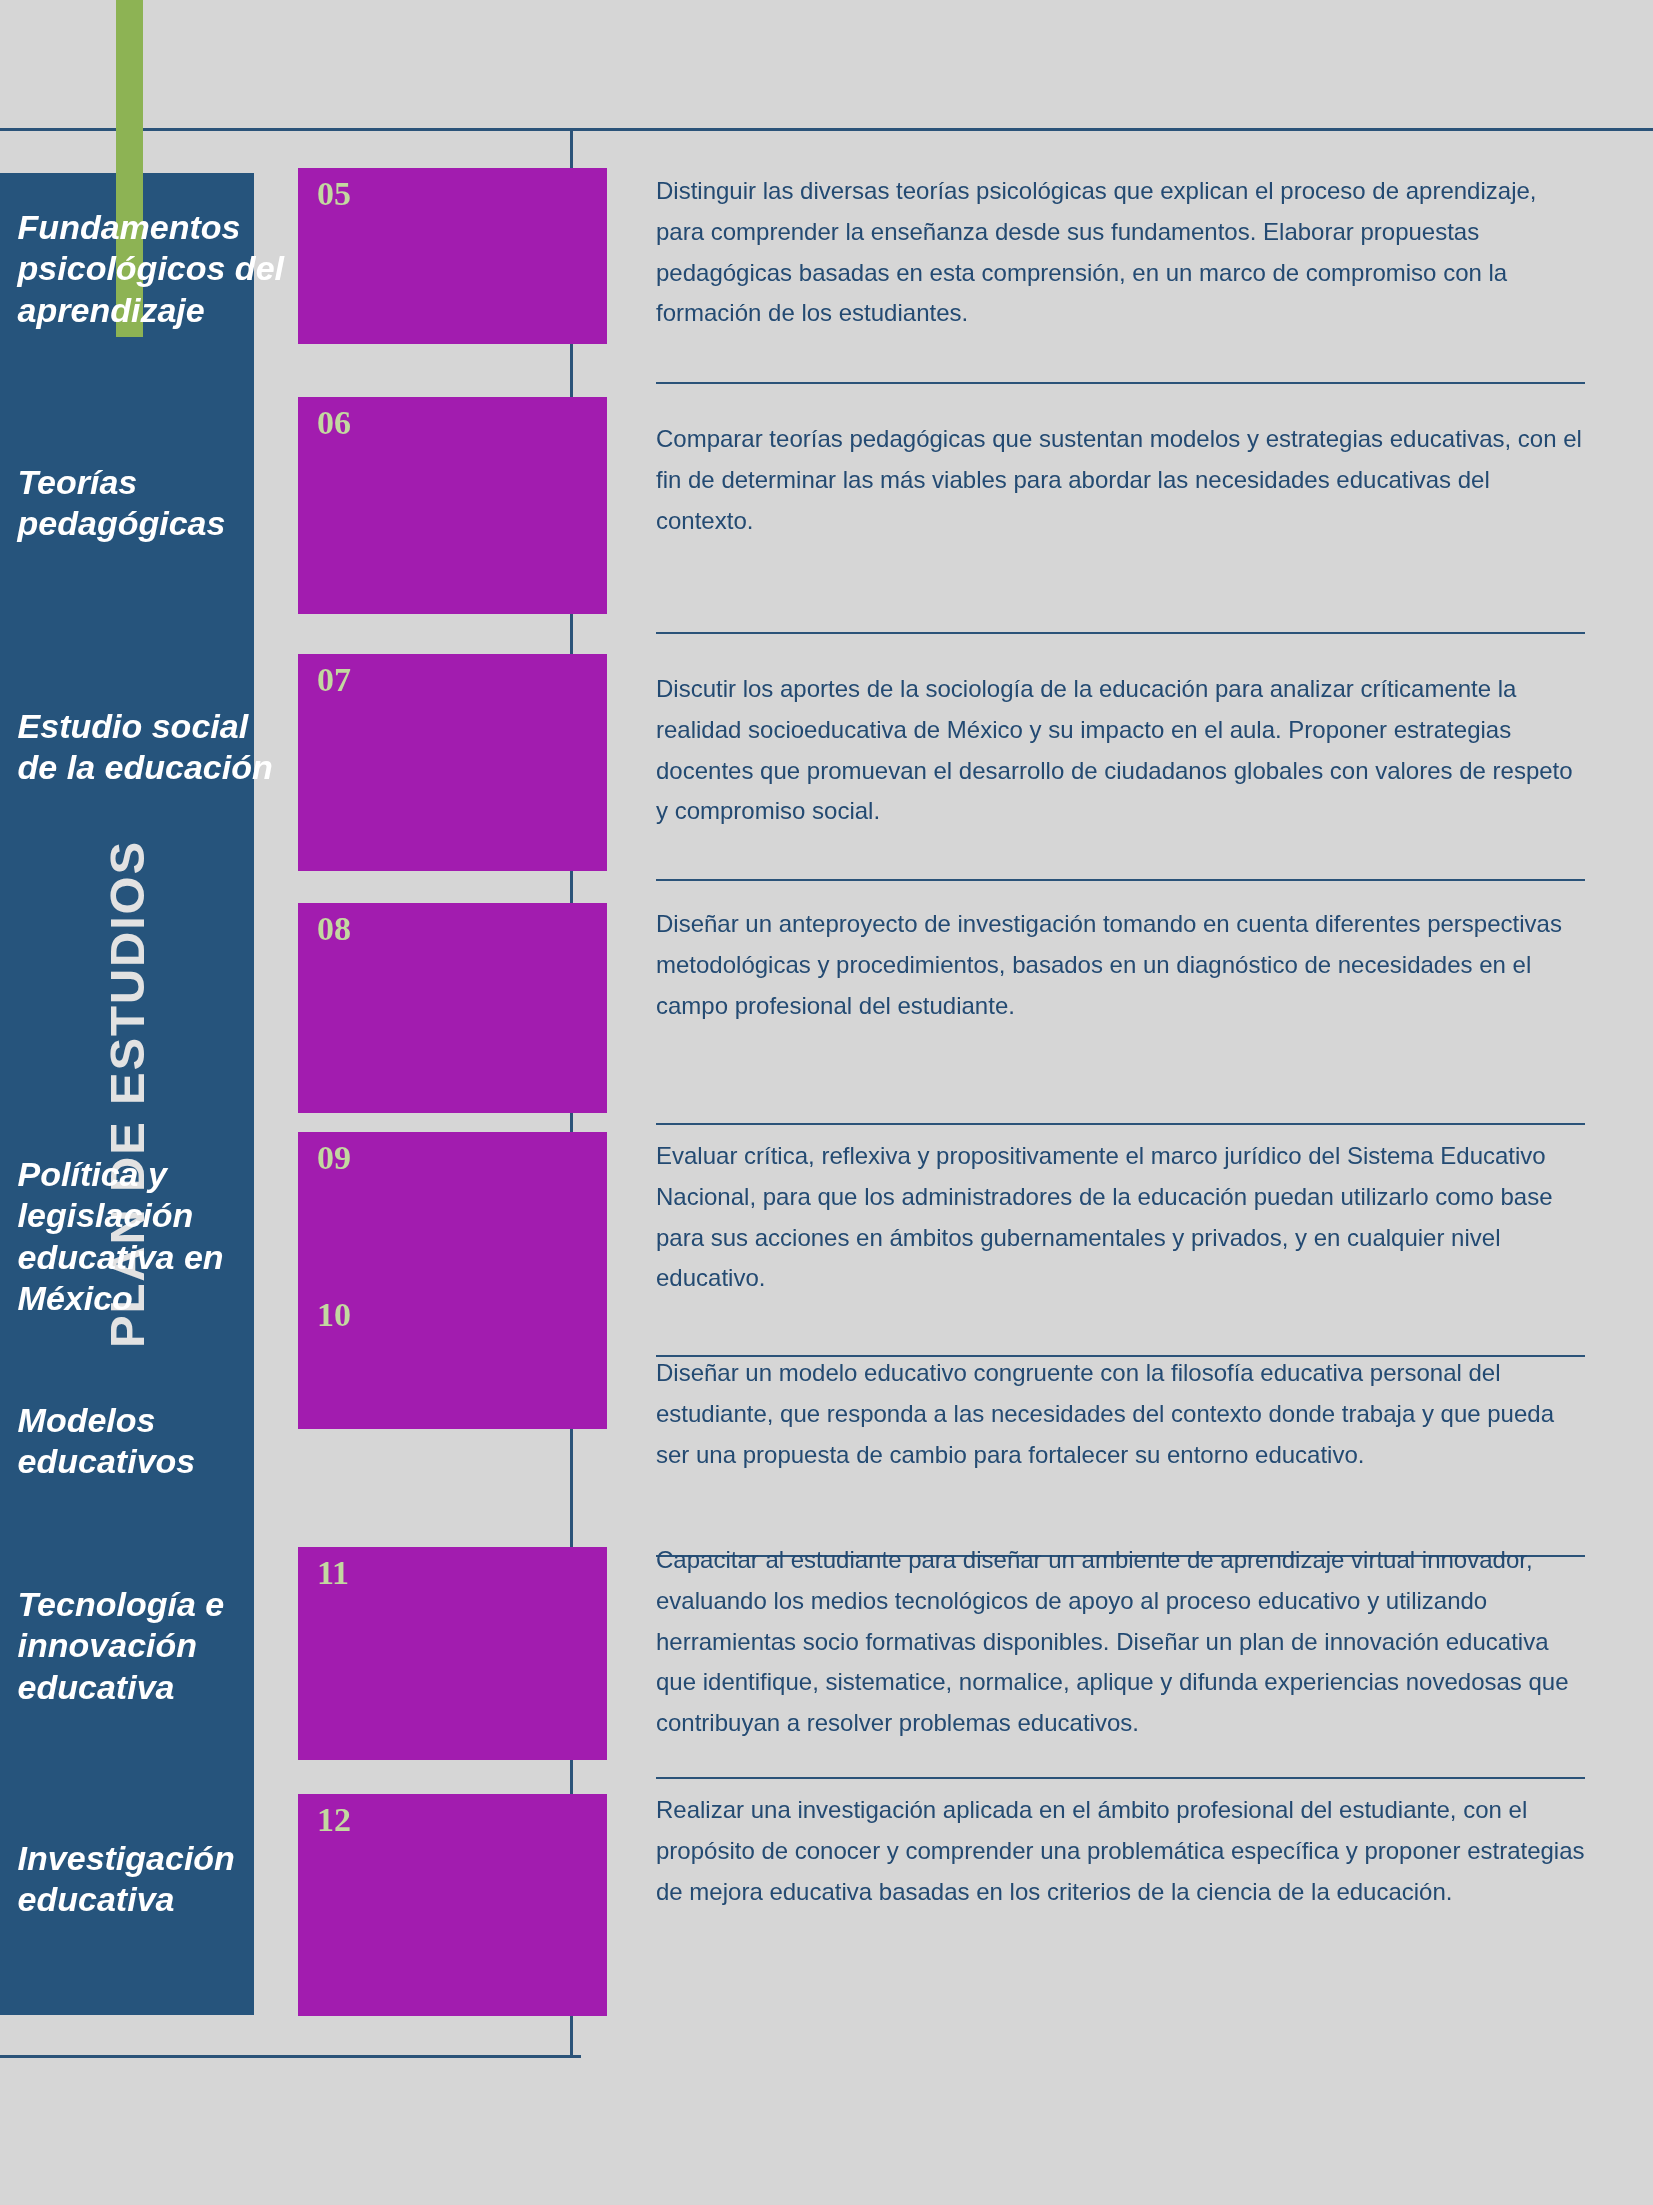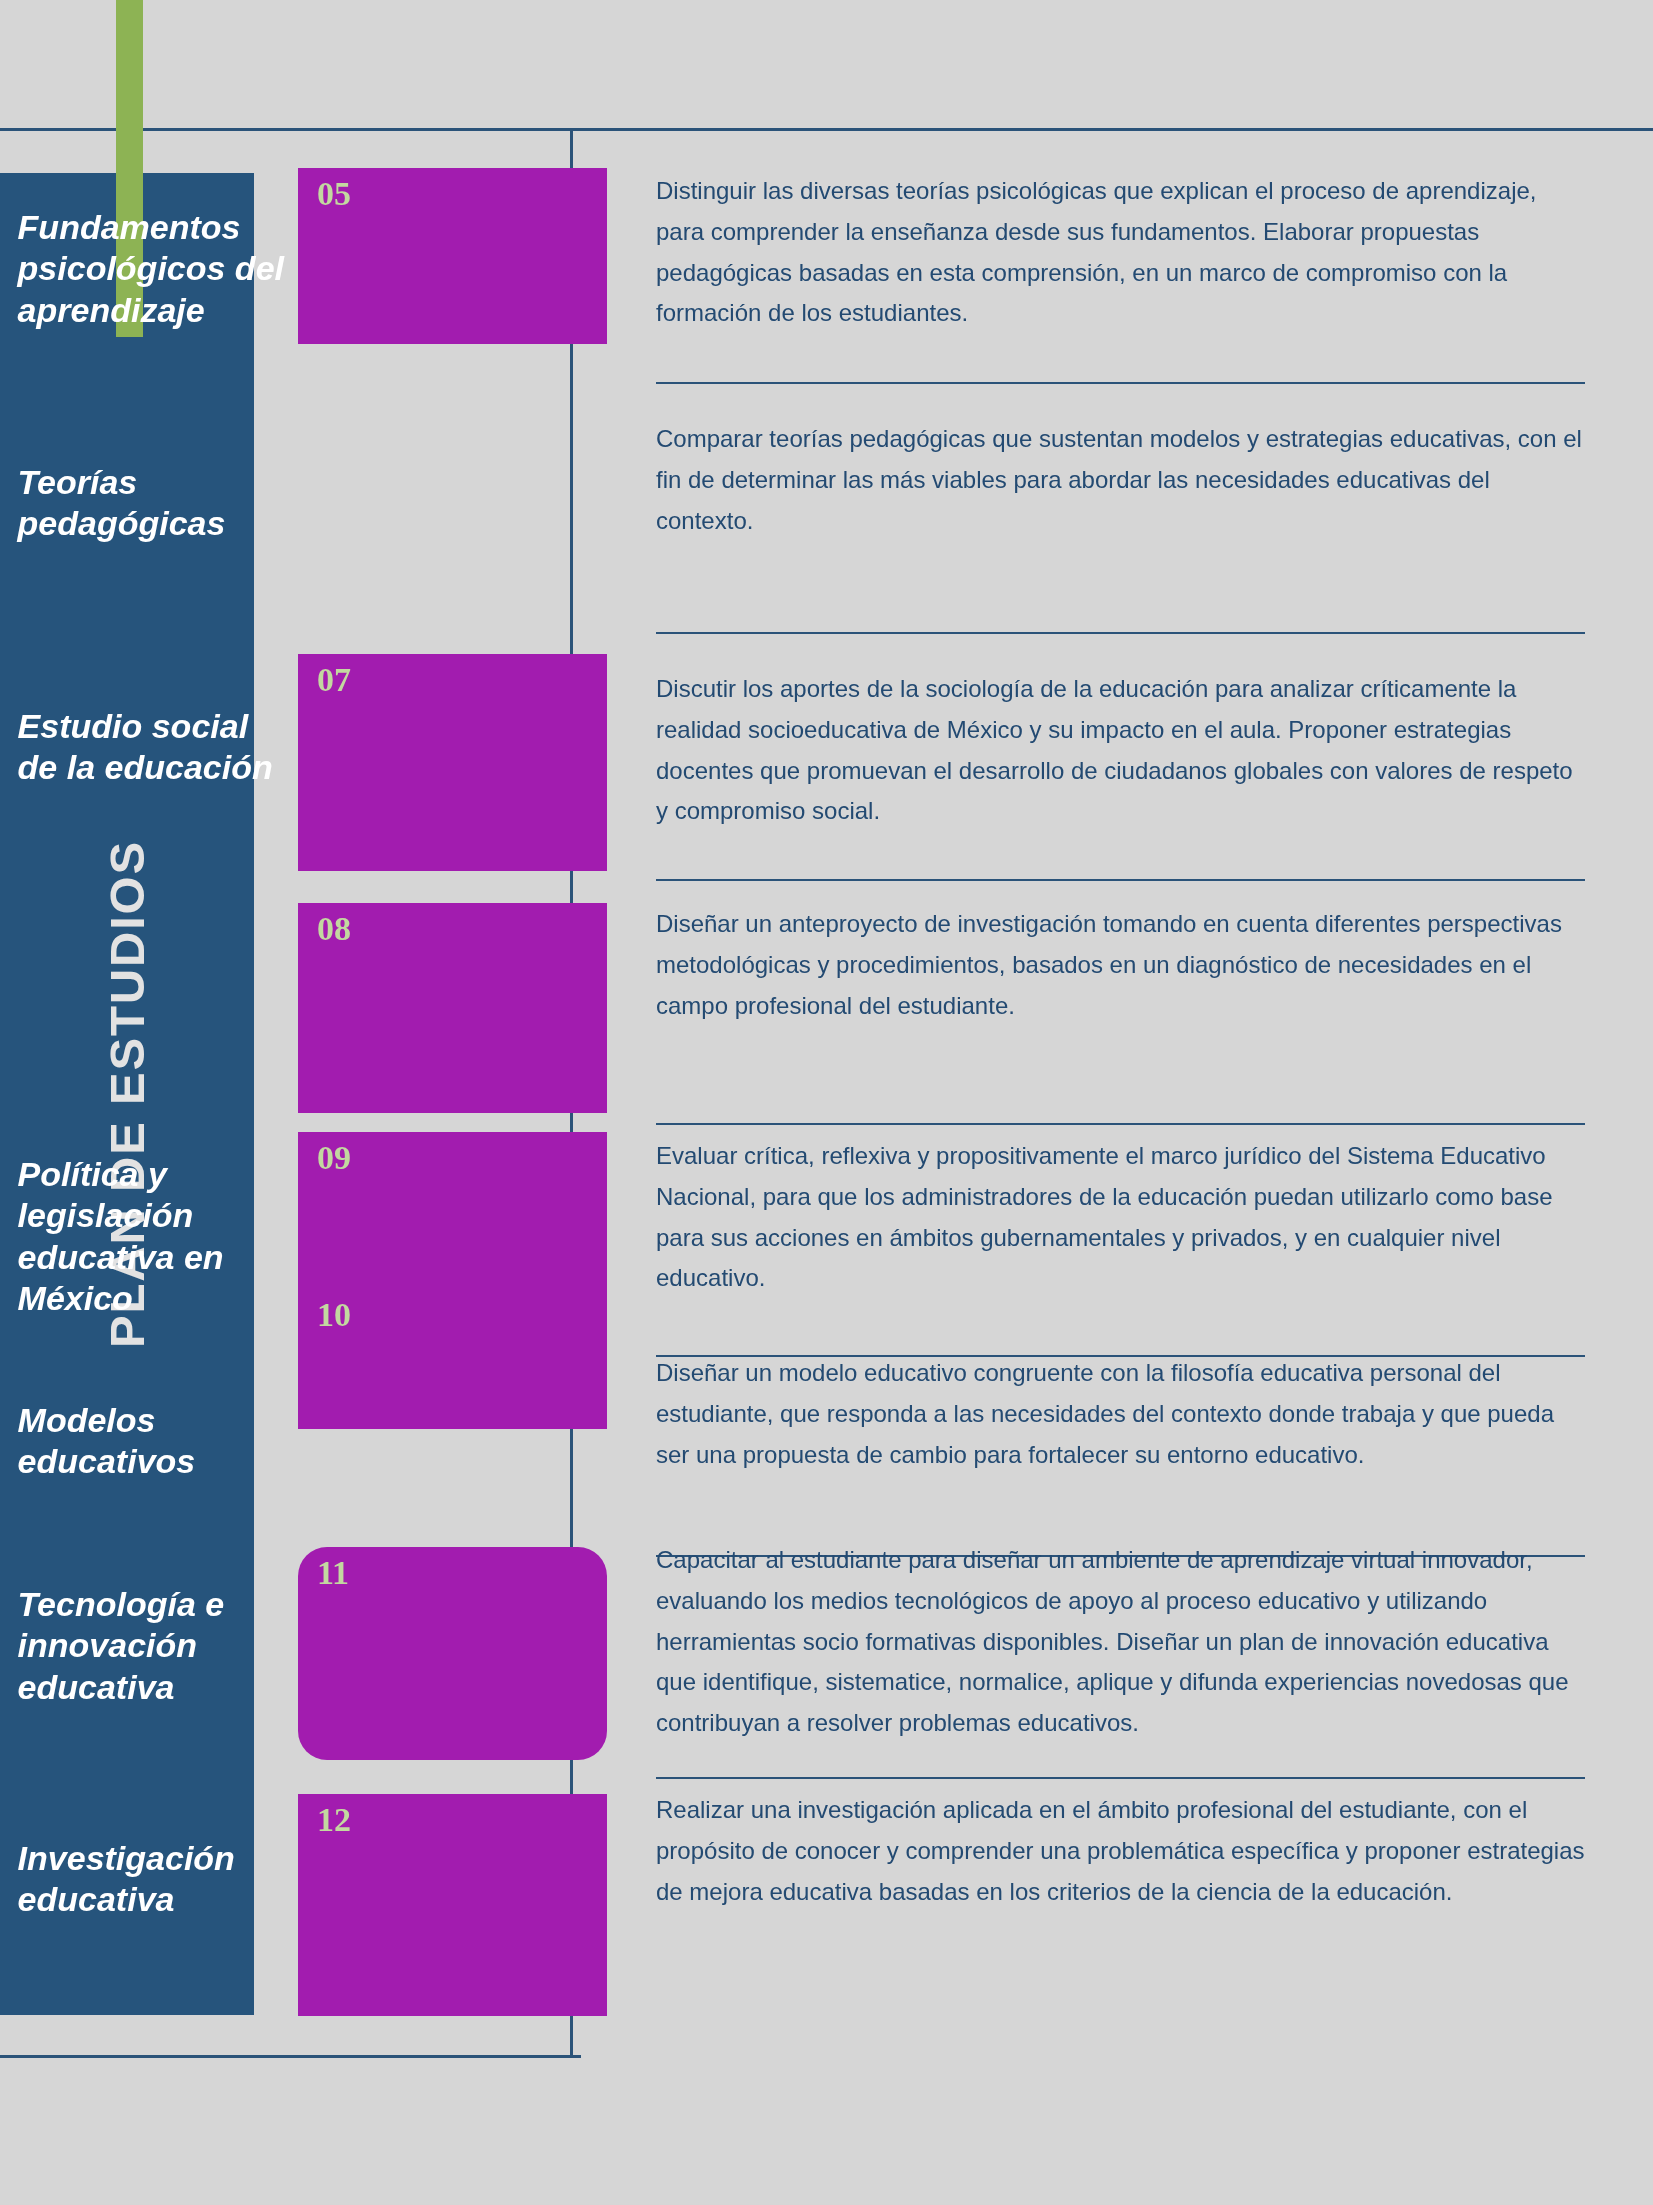--- a/index.html
+++ b/index.html
@@ -170,20 +170,23 @@
 <div class="bottom-rule-v"></div>
 <div class="bottom-rule-h"></div>
 
 <div class="rows" id="rows">
     <div class="card" style="top: 168px; height: 176px;">
       <div class="card-num">05</div>
     </div>
     <div class="card-title" style="top: 207px;">Fundamentos psicológicos del aprendizaje</div>
     <div class="desc" style="top: 171px;">Distinguir las diversas teorías psicológicas que explican el proceso de aprendizaje, para comprender la enseñanza desde sus fundamentos. Elaborar propuestas pedagógicas basadas en esta comprensión, en un marco de compromiso con la formación de los estudiantes.</div>
     <div class="sep" style="top: 382px;"></div>
+    <div class="card" style="top: 397px; height: 217px;">
+      <div class="card-num">06</div>
+    </div>
     <div class="card-title" style="top: 462px;">Teorías pedagógicas</div>
     <div class="desc" style="top: 419px;">Comparar teorías pedagógicas que sustentan modelos y estrategias educativas, con el fin de determinar las más viables para abordar las necesidades educativas del contexto.</div>
     <div class="sep" style="top: 632px;"></div>
     <div class="card" style="top: 654px; height: 217px;">
       <div class="card-num">07</div>
     </div>
     <div class="card-title" style="top: 706px;">Estudio social de la educación</div>
     <div class="desc" style="top: 669px;">Discutir los aportes de la sociología de la educación para analizar críticamente la realidad socioeducativa de México y su impacto en el aula. Proponer estrategias docentes que promuevan el desarrollo de ciudadanos globales con valores de respeto y compromiso social.</div>
     <div class="sep" style="top: 879px;"></div>
     <div class="card" style="top: 903px; height: 210px;">
@@ -196,21 +199,21 @@
     </div>
     <div class="card-title" style="top: 1154px;">Política y legislación educativa en México</div>
     <div class="desc" style="top: 1136px;">Evaluar crítica, reflexiva y propositivamente el marco jurídico del Sistema Educativo Nacional, para que los administradores de la educación puedan utilizarlo como base para sus acciones en ámbitos gubernamentales y privados, y en cualquier nivel educativo.</div>
     <div class="sep" style="top: 1355px;"></div>
     <div class="card" style="top: 1289px; height: 140px; padding-left: 36px;">
       <div class="card-num">10</div>
     </div>
     <div class="card-title" style="top: 1400px;">Modelos educativos</div>
     <div class="desc" style="top: 1353px;">Diseñar un modelo educativo congruente con la filosofía educativa personal del estudiante, que responda a las necesidades del contexto donde trabaja y que pueda ser una propuesta de cambio para fortalecer su entorno educativo.</div>
     <div class="sep" style="top: 1555px;"></div>
-    <div class="card" style="top: 1547px; height: 213px; border-radius: 29px;">
+    <div class="card" style="top: 1547px; height: 213px;">
       <div class="card-num">11</div>
     </div>
     <div class="card-title" style="top: 1584px;">Tecnología e innovación educativa</div>
     <div class="desc" style="top: 1540px;">Capacitar al estudiante para diseñar un ambiente de aprendizaje virtual innovador, evaluando los medios tecnológicos de apoyo al proceso educativo y utilizando herramientas socio formativas disponibles. Diseñar un plan de innovación educativa que identifique, sistematice, normalice, aplique y difunda experiencias novedosas que contribuyan a resolver problemas educativos.</div>
     <div class="sep" style="top: 1777px;"></div>
     <div class="card" style="top: 1794px; height: 222px;">
       <div class="card-num">12</div>
     </div>
     <div class="card-title" style="top: 1838px;">Investigación educativa</div>
     <div class="desc" style="top: 1790px;">Realizar una investigación aplicada en el ámbito profesional del estudiante, con el propósito de conocer y comprender una problemática específica y proponer estrategias de mejora educativa basadas en los criterios de la ciencia de la educación.</div>

